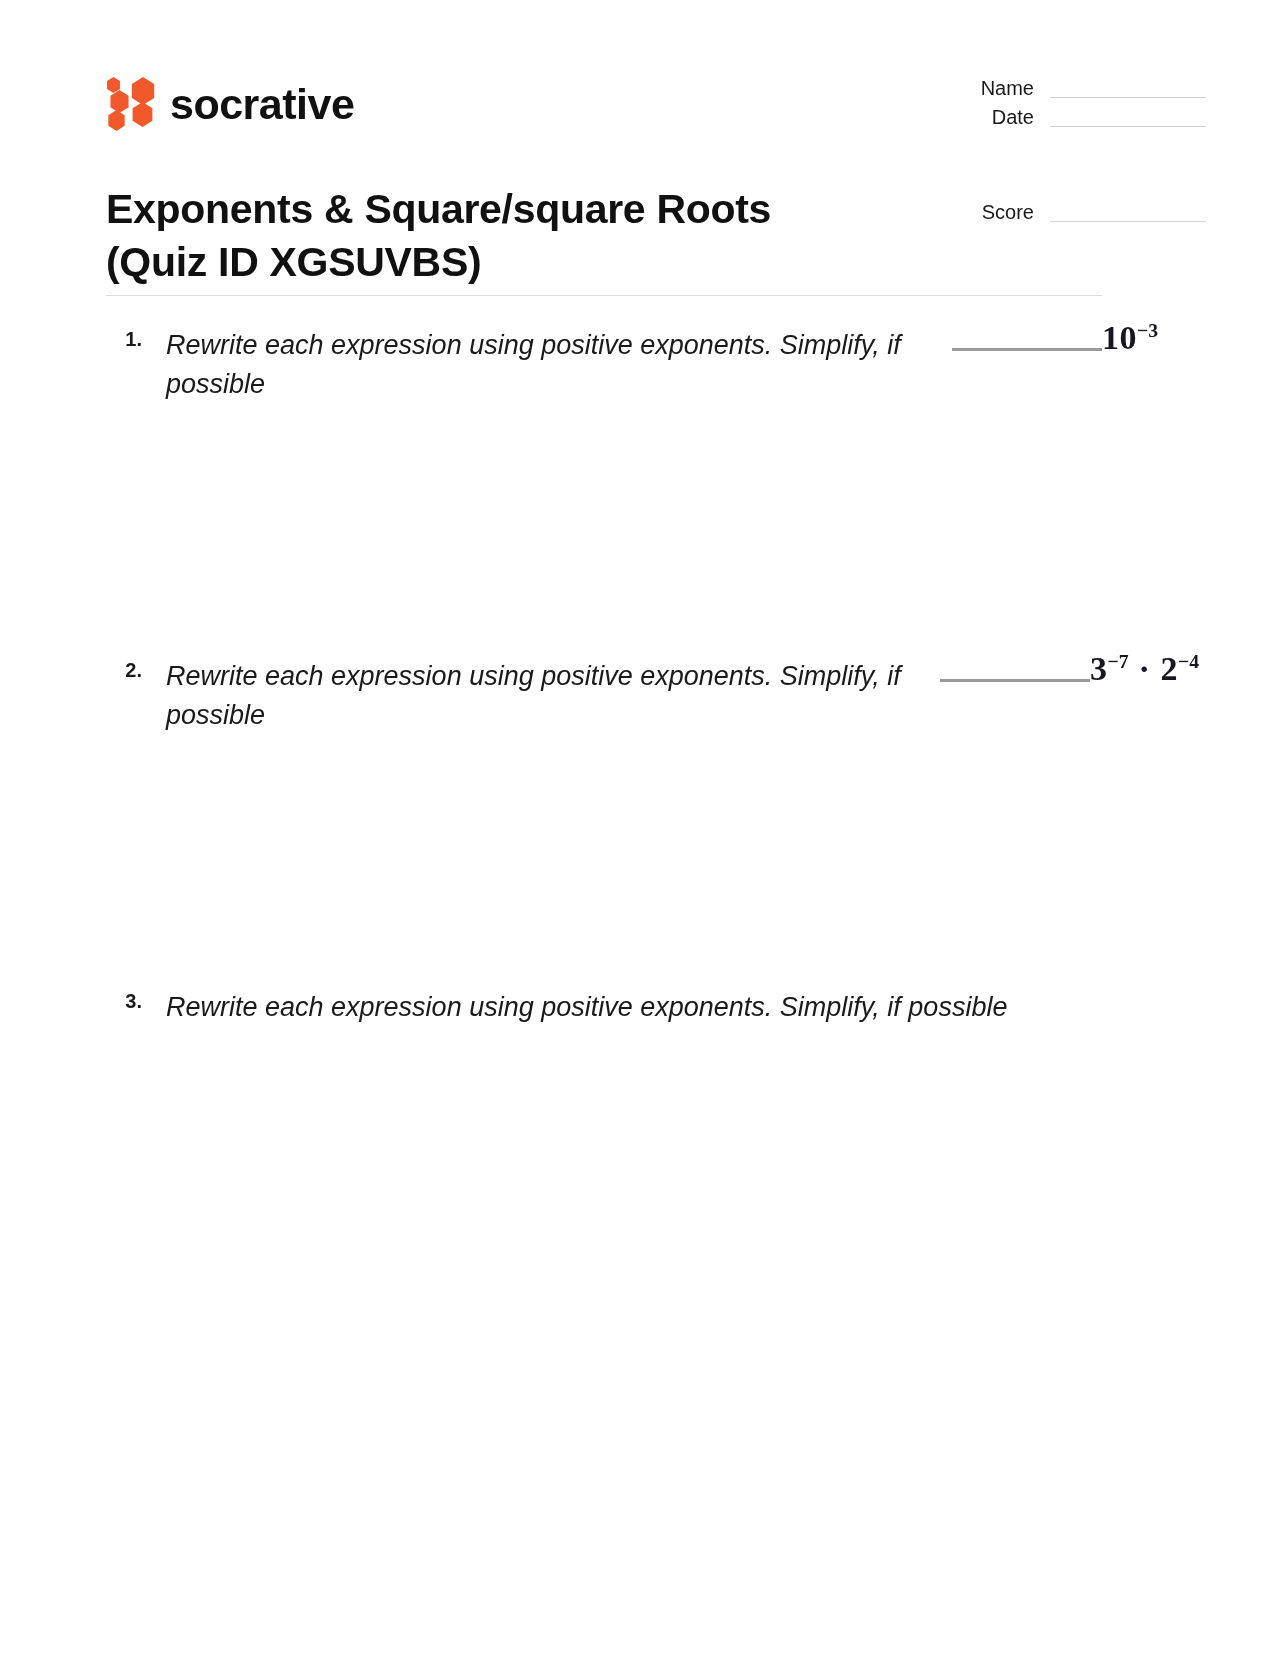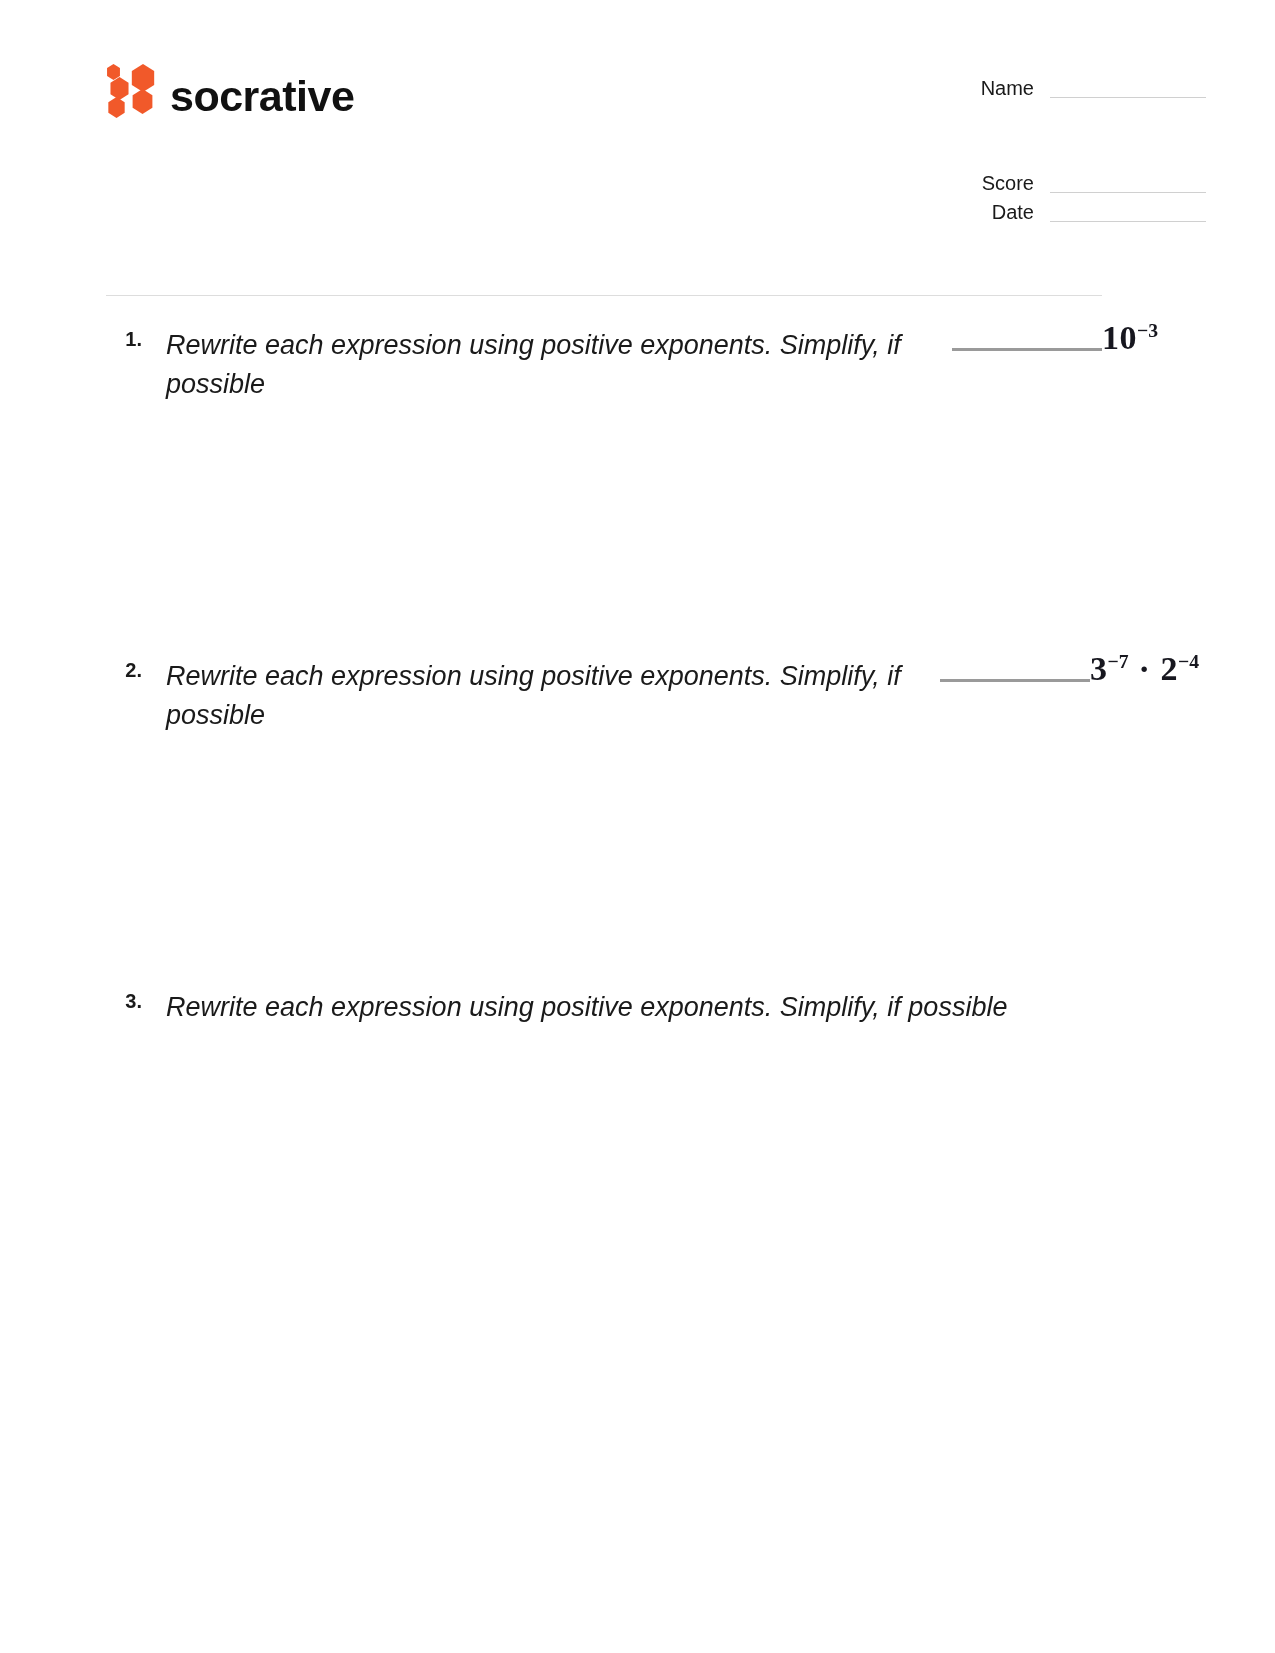--- a/index.html
+++ b/index.html
@@ -29,23 +29,23 @@
     position: absolute;
     left: 106px;
     top: 58px;
     width: 1000px;
     height: 230px;
   }
 
   .brand {
     position: absolute;
     left: 0;
-    top: 0;
-    display: flex;
-    align-items: flex-end;
+    top: 16px;
+    display: flex;
+    align-items: center;
     height: 60px;
   }
   .logo-mark {
     position: relative;
     width: 52px;
     height: 54px;
     flex: 0 0 auto;
   }
   .hex {
     position: absolute;
@@ -214,32 +214,33 @@
       <div class="logo-mark">
         <span class="hex small-t"></span>
         <span class="hex big-tr"></span>
         <span class="hex mid-l"></span>
         <span class="hex mid-r"></span>
         <span class="hex small-b"></span>
       </div>
       <div class="wordmark">socrative</div>
     </div>
 
+    <h1 class="quiz-title">Exponents &amp; Square/square Roots (Quiz ID XGSUVBS)</h1>
 
     <div class="fields">
       <div class="field-row">
         <span class="field-label">Name</span>
         <span class="field-line"></span>
       </div>
+      <div class="field-row">
+        <span class="field-label">Date</span>
+        <span class="field-line"></span>
+      </div>
       <div class="field-row score-row">
         <span class="field-label">Score</span>
-        <span class="field-line"></span>
-      </div>
-      <div class="field-row">
-        <span class="field-label">Date</span>
         <span class="field-line"></span>
       </div>
     </div>
 
   </div>
 
   <div class="header-rule"></div>
 
   <div class="questions">
 

